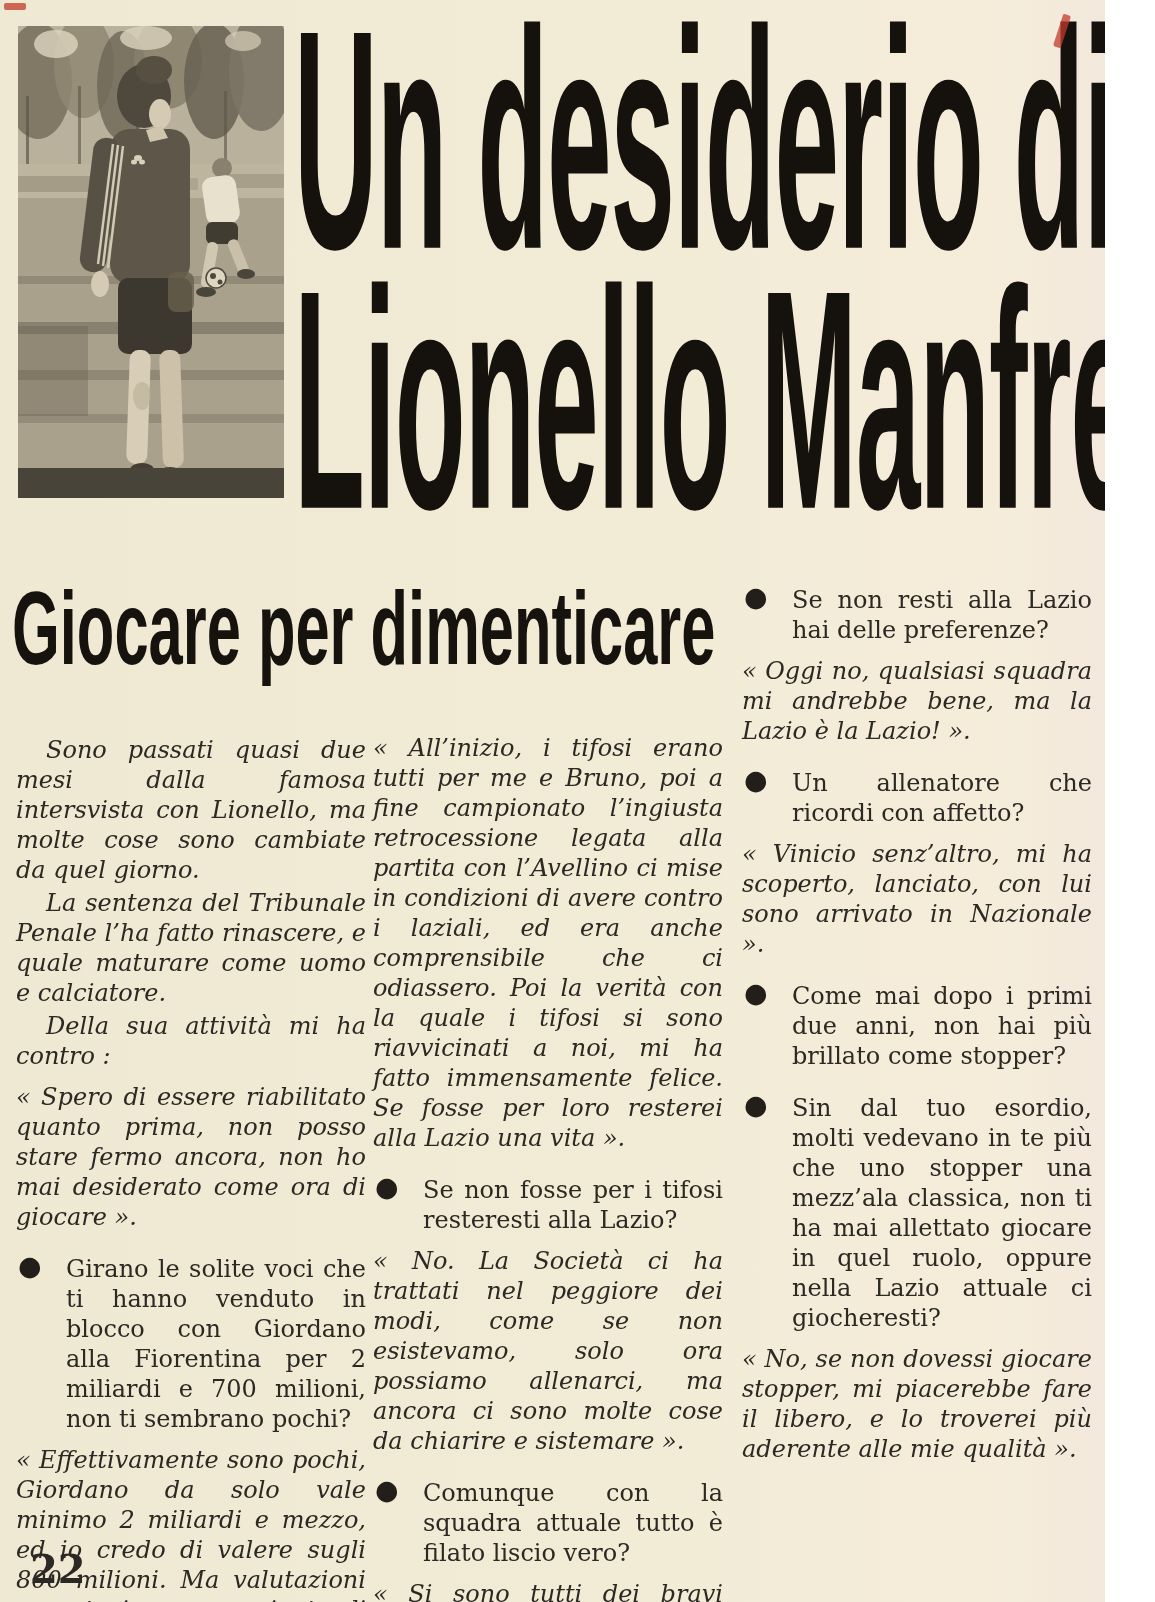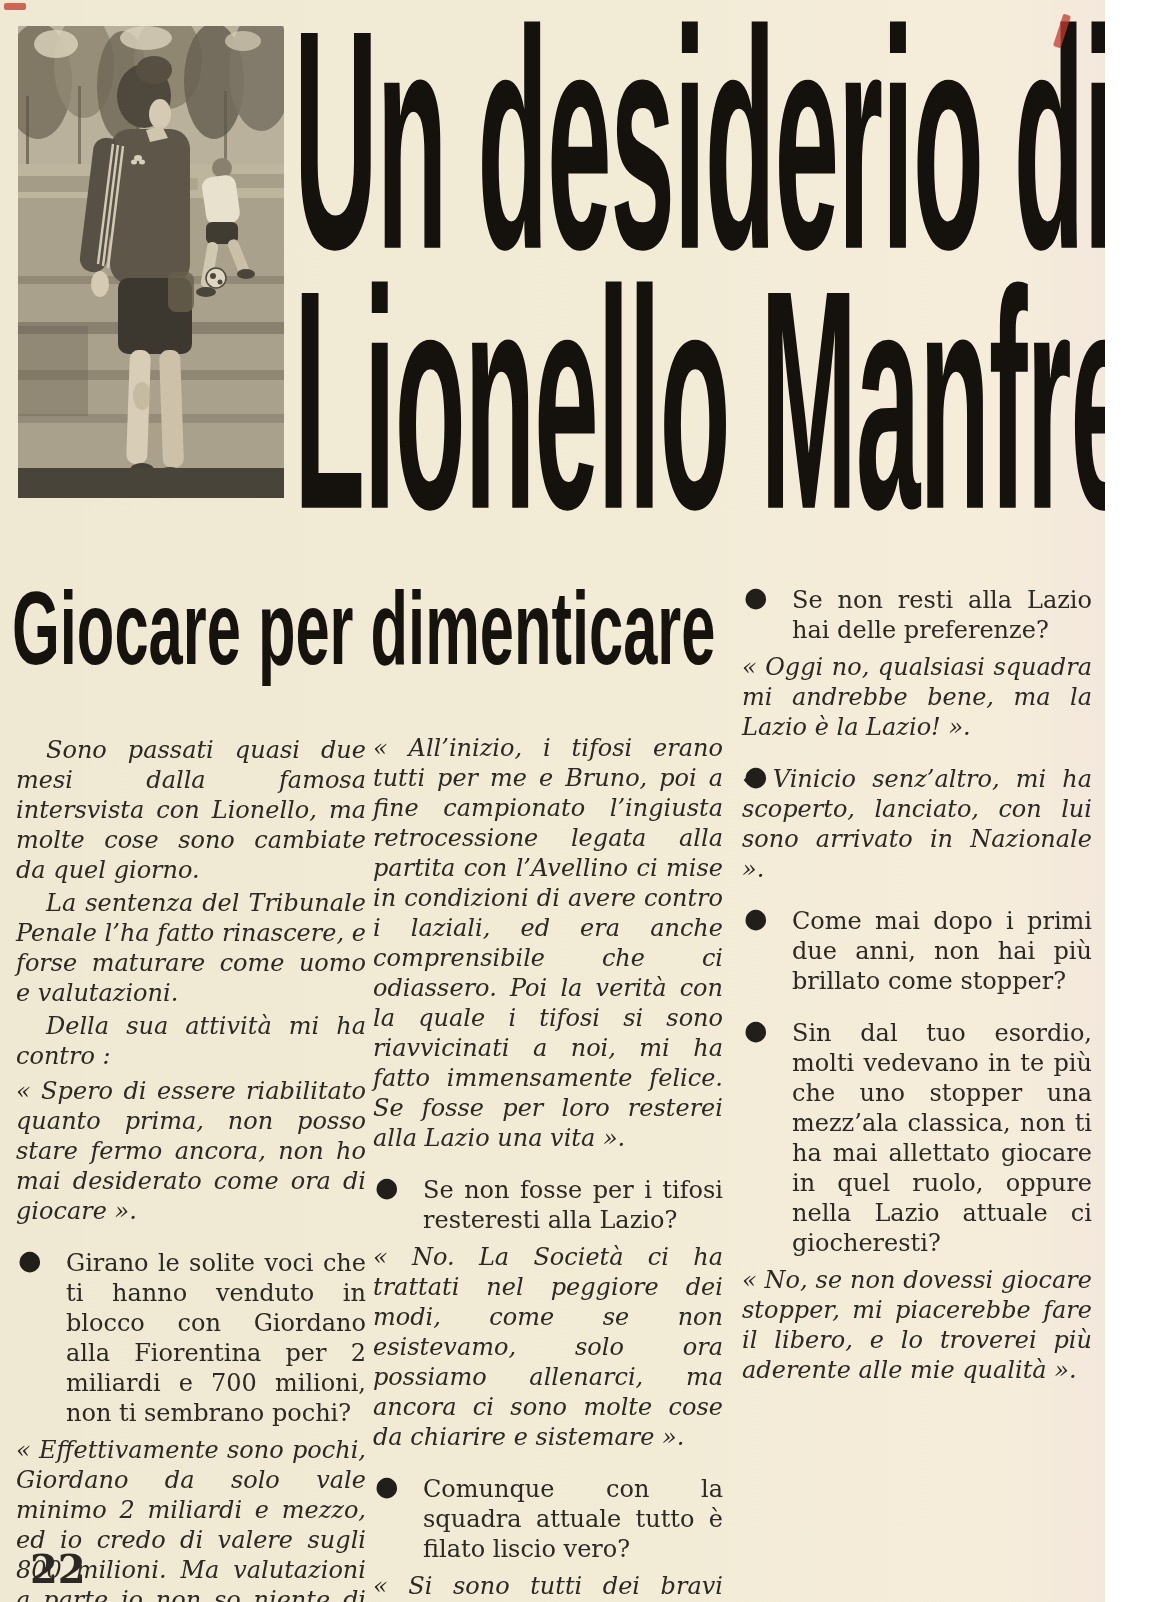--- a/index.html
+++ b/index.html
@@ -45,21 +45,21 @@
   .col{
     position:absolute;width:350px;
     font-size:24px;line-height:30px;
     text-align:justify;
   }
   .col-1{left:16px;top:735px;}
   .col-2{left:373px;top:733px;}
   .col-3{left:742px;top:585px;}
   .col p{margin:0;}
   .col p.lead{text-indent:30px;margin-bottom:3px;font-style:italic;}
-  .col p.answer{font-style:italic;margin-top:5px;margin-bottom:5px;}
+  .col p.answer{font-style:italic;margin-top:11px;margin-bottom:5px;}
   .col p.question{margin-top:22px;margin-bottom:7px;padding-left:50px;position:relative;}
   .col > p:first-child{margin-top:0;}
   .col p.question .bullet{
     position:absolute;left:2px;top:-3px;
     font-size:27px;font-style:normal;color:#221e19;
   }
   
   .page-number{
     position:absolute;left:30px;top:1545px;
     font-size:40px;font-weight:700;color:#2c2823;
@@ -154,37 +154,37 @@
     </svg>
   </div>
 
   <div class="hl hl1">Un desiderio di</div>
   <div class="hl hl2">Lionello Manfre</div>
 
   <div class="section-title">Giocare per dimenticare</div>
 
   <div class="col col-1">
       <p class="lead">Sono passati quasi due mesi dalla famosa intersvista con Lionello, ma molte cose sono cambiate da quel giorno.</p>
-      <p class="lead">La sentenza del Tribunale Penale l’ha fatto rinascere, e forse maturare come uomo e valutazioni.</p>
+      <p class="lead">La sentenza del Tribunale Penale l’ha fatto rinascere, e quale maturare come uomo e calciatore.</p>
       <p class="lead">Della sua attività mi ha contro :</p>
       <p class="answer">« Spero di essere riabilitato quanto prima, non posso stare fermo ancora, non ho mai desiderato come ora di giocare ».</p>
       <p class="question"><span class="bullet">●</span><span>Girano le solite voci che ti hanno venduto in blocco con Giordano alla Fiorentina per 2 miliardi e 700 milioni, non ti sembrano pochi?</span></p>
       <p class="answer">« Effettivamente sono pochi, Giordano da solo vale minimo 2 miliardi e mezzo, ed io credo di valere sugli 800 milioni. Ma valutazioni a parte io non so niente di questa storia ».</p>
     </div>
   <div class="col col-2">
       <p class="answer">« All’inizio, i tifosi erano tutti per me e Bruno, poi a fine campionato l’ingiusta retrocessione legata alla partita con l’Avellino ci mise in condizioni di avere contro i laziali, ed era anche comprensibile che ci odiassero. Poi la verità con la quale i tifosi si sono riavvicinati a noi, mi ha fatto immensamente felice. Se fosse per loro resterei alla Lazio una vita ».</p>
       <p class="question"><span class="bullet">●</span><span>Se non fosse per i tifosi resteresti alla Lazio?</span></p>
       <p class="answer">« No. La Società ci ha trattati nel peggiore dei modi, come se non esistevamo, solo ora possiamo allenarci, ma ancora ci sono molte cose da chiarire e sistemare ».</p>
       <p class="question"><span class="bullet">●</span><span>Comunque con la squadra attuale tutto è filato liscio vero?</span></p>
       <p class="answer">« Si sono tutti dei bravi ragazzi, un grazie anche al Signor Castagner che sin dall’inizio ci disse che potevamo allenarci con la prima squadra ».</p>
     </div>
   <div class="col col-3">
       <p class="question"><span class="bullet">●</span><span>Se non resti alla Lazio hai delle preferenze?</span></p>
       <p class="answer">« Oggi no, qualsiasi squadra mi andrebbe bene, ma la Lazio è la Lazio! ».</p>
-      <p class="question"><span class="bullet">●</span></p>
+      <p class="question"><span class="bullet">●</span><span>Un allenatore che ricordi con affetto?</span></p>
       <p class="answer">« Vinicio senz’altro, mi ha scoperto, lanciato, con lui sono arrivato in Nazionale ».</p>
       <p class="question"><span class="bullet">●</span><span>Come mai dopo i primi due anni, non hai più brillato come stopper?</span></p>
       <p class="question"><span class="bullet">●</span><span>Sin dal tuo esordio, molti vedevano in te più che uno stopper una mezz’ala classica, non ti ha mai allettato giocare in quel ruolo, oppure nella Lazio attuale ci giocheresti?</span></p>
       <p class="answer">« No, se non dovessi giocare stopper, mi piacerebbe fare il libero, e lo troverei più aderente alle mie qualità ».</p>
     </div>
 
   <div class="page-number">22</div>
 
   <div class="scan-mark m1"></div>
   <div class="scan-mark m2"></div>

